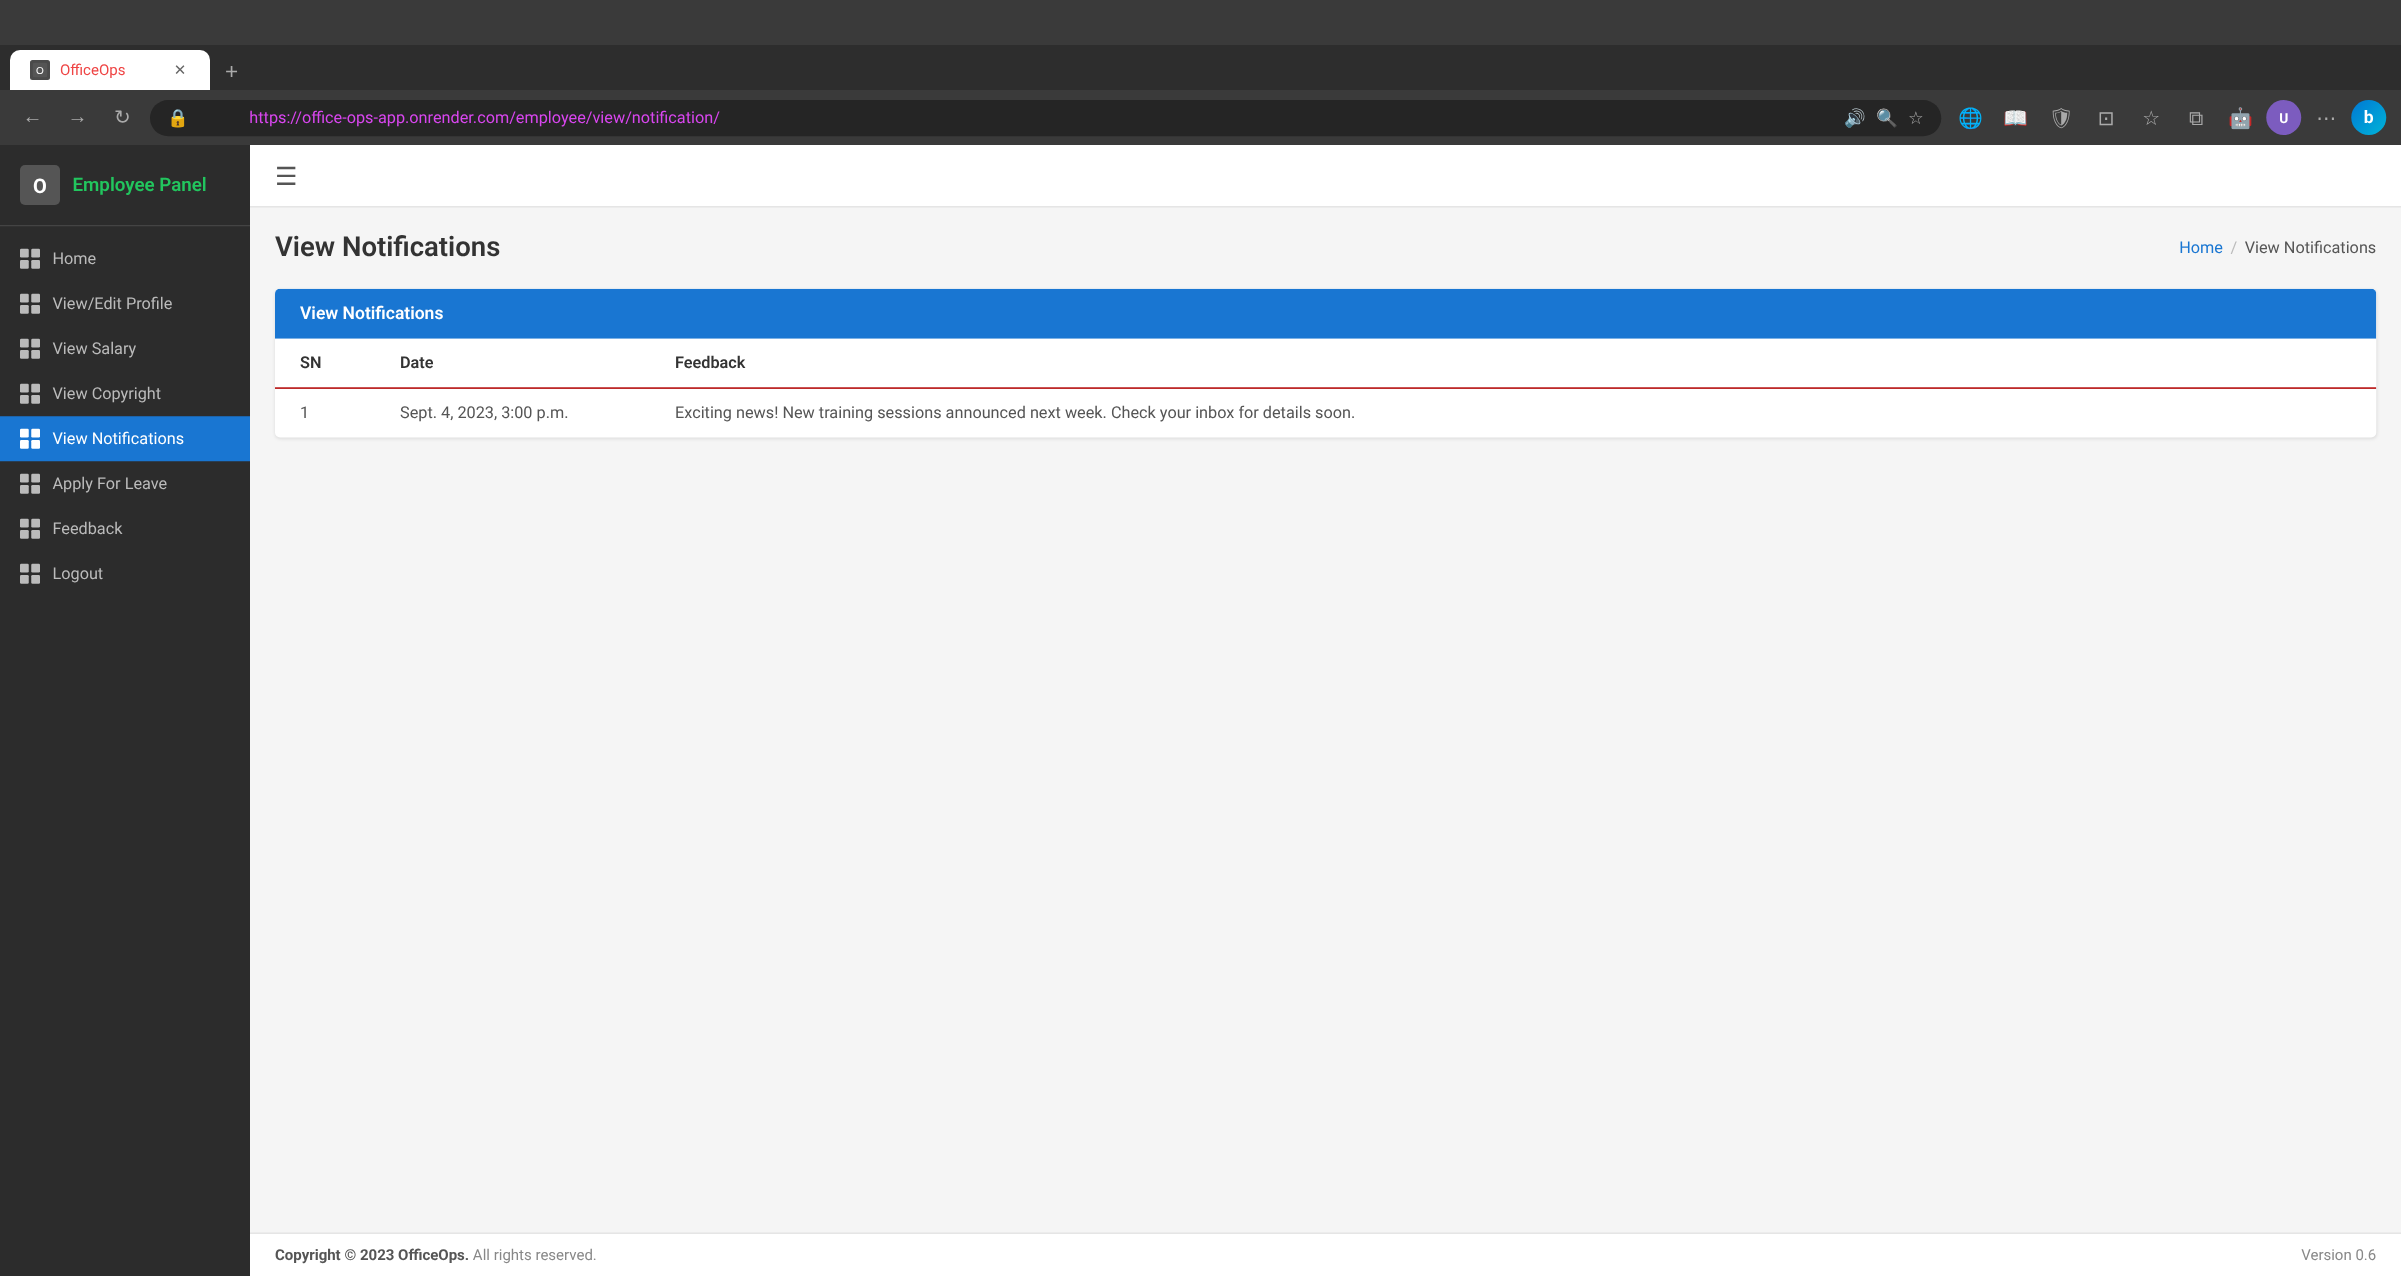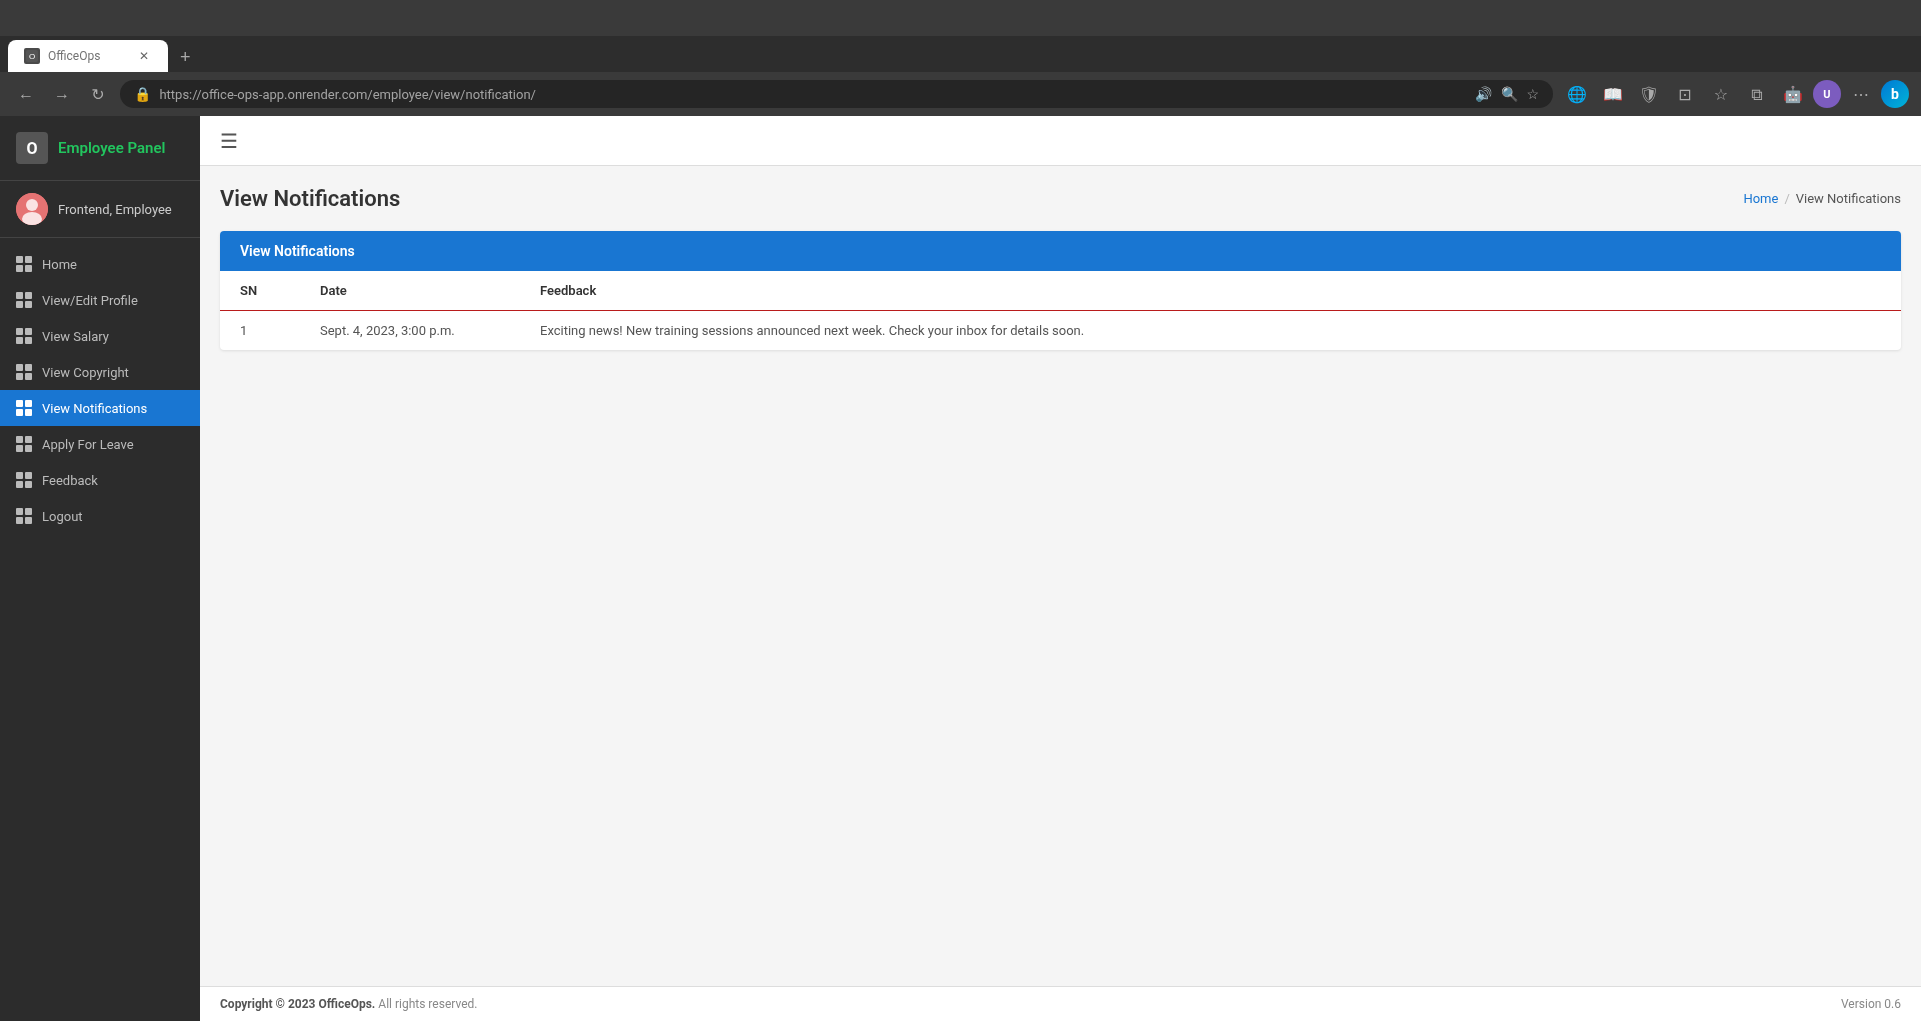--- a/index.html
+++ b/index.html
@@ -4,27 +4,27 @@
   <style>
     * { margin: 0; padding: 0; box-sizing: border-box; }
     body { font-family: -apple-system, BlinkMacSystemFont, 'Segoe UI', Roboto, sans-serif; font-size: 14px; background: #f0f0f0; display: flex; flex-direction: column; height: 100vh; overflow: hidden; }
 
     
     .browser-chrome { background: #2d2d2d; padding: 0; display: flex; flex-direction: column; }
     .browser-titlebar { background: #3a3a3a; display: flex; align-items: center; padding: 4px 8px; gap: 8px; height: 36px; }
     .browser-tabs { display: flex; align-items: flex-end; padding: 4px 8px 0; gap: 4px; background: #2d2d2d; }
     .browser-tab { background: #ffffff; border-radius: 8px 8px 0 0; padding: 6px 16px; display: flex; align-items: center; gap: 8px; min-width: 160px; height: 32px; }
     .browser-tab-icon { width: 16px; height: 16px; background: #4a4a4a; border-radius: 2px; flex-shrink: 0; display: flex; align-items: center; justify-content: center; }
-    .tab-title { font-size: 12px; color: #737373; flex: 1; white-space: nowrap; overflow: hidden; text-overflow: ellipsis; }
+    .tab-title { font-size: 12px; color: #ef4444; flex: 1; white-space: nowrap; overflow: hidden; text-overflow: ellipsis; }
     .tab-close { font-size: 12px; color: #666; cursor: pointer; width: 16px; height: 16px; display: flex; align-items: center; justify-content: center; border-radius: 50%; }
     .new-tab-btn { background: none; border: none; color: #aaa; font-size: 18px; cursor: pointer; padding: 4px 8px; border-radius: 4px; }
     .browser-addressbar { background: #3a3a3a; display: flex; align-items: center; padding: 6px 12px; gap: 8px; height: 44px; }
     .nav-btn { background: none; border: none; color: #aaa; font-size: 16px; cursor: pointer; width: 28px; height: 28px; display: flex; align-items: center; justify-content: center; border-radius: 4px; }
     .address-box { flex: 1; background: #252525; border-radius: 20px; padding: 6px 14px; display: flex; align-items: center; gap: 8px; }
-    .address-url { color: #a3a3a3; font-size: 13px; flex: 1; }
+    .address-url { color: #d946ef; font-size: 13px; flex: 1; margin-left: 40px; }
     .address-icons { display: flex; gap: 8px; align-items: center; }
     .addr-icon { color: #aaa; font-size: 14px; cursor: pointer; }
     .browser-toolbar-icons { display: flex; align-items: center; gap: 4px; }
     .toolbar-icon-btn { background: none; border: none; color: #aaa; font-size: 16px; cursor: pointer; width: 32px; height: 32px; display: flex; align-items: center; justify-content: center; border-radius: 4px; }
     .profile-avatar { width: 28px; height: 28px; border-radius: 50%; background: #7c5cbf; display: flex; align-items: center; justify-content: center; color: white; font-size: 11px; font-weight: bold; cursor: pointer; }
     .edge-logo { width: 28px; height: 28px; border-radius: 50%; background: linear-gradient(135deg, #0078d4, #00b4d8); display: flex; align-items: center; justify-content: center; color: white; font-size: 14px; font-weight: bold; cursor: pointer; }
 
     
     .app-container { display: flex; flex: 1; overflow: hidden; }
 
@@ -118,30 +118,20 @@
     </div>
   </div>
 </div>
 
 <div class="app-container">
 
   <nav class="sidebar">
     <div class="sidebar-header">
       <div class="sidebar-logo">O</div>
       <span class="sidebar-title">Employee Panel</span>
-    </div>
-    <div class="sidebar-user">
-      <div class="user-avatar">
-        <svg width="32" height="32" viewBox="0 0 32 32">
-          <circle cx="16" cy="16" r="16" fill="#e57373"></circle>
-          <circle cx="16" cy="12" r="6" fill="#fff" opacity="0.8"></circle>
-          <ellipse cx="16" cy="26" rx="10" ry="7" fill="#fff" opacity="0.8"></ellipse>
-        </svg>
-      </div>
-      <span class="user-name">Frontend, Employee</span>
     </div>
     <div class="sidebar-nav" id="sidebar-nav">
     <div class="nav-item">
           <div class="nav-item-icon">
             <span></span>
             <span></span>
             <span></span>
             <span></span>
           </div>
           <span>Home</span>

